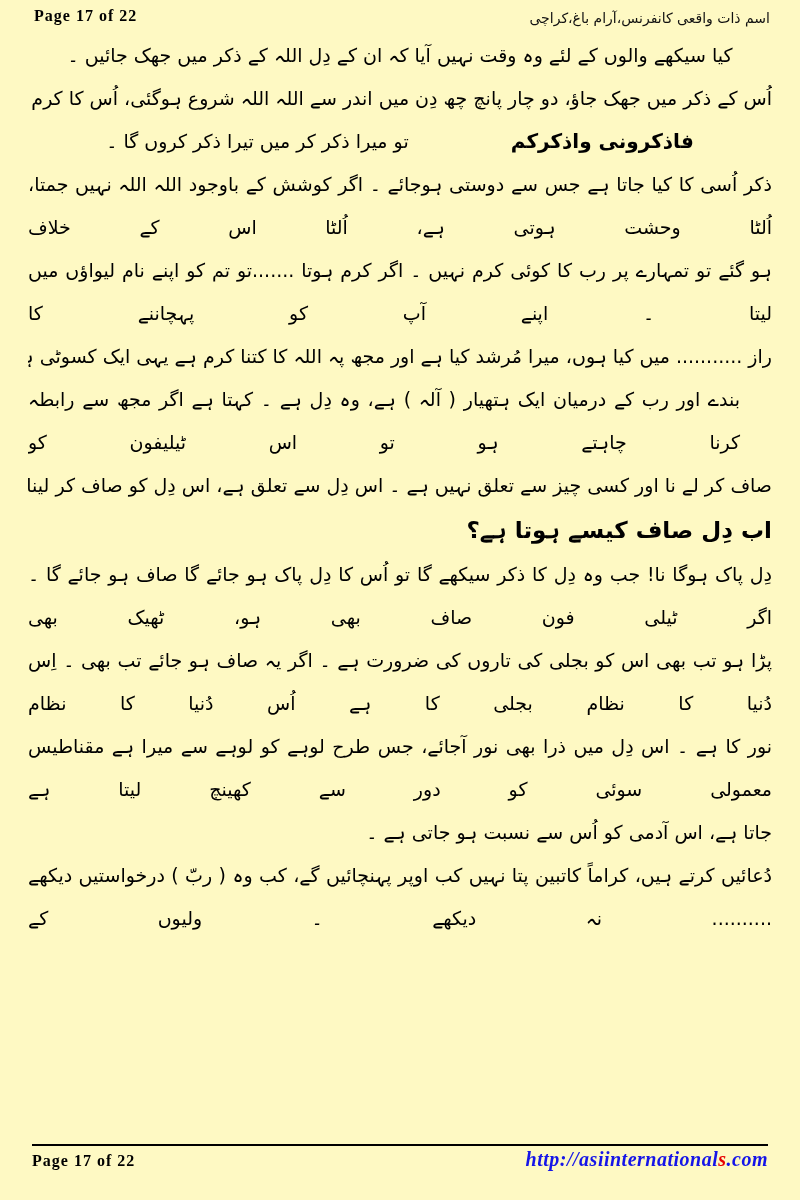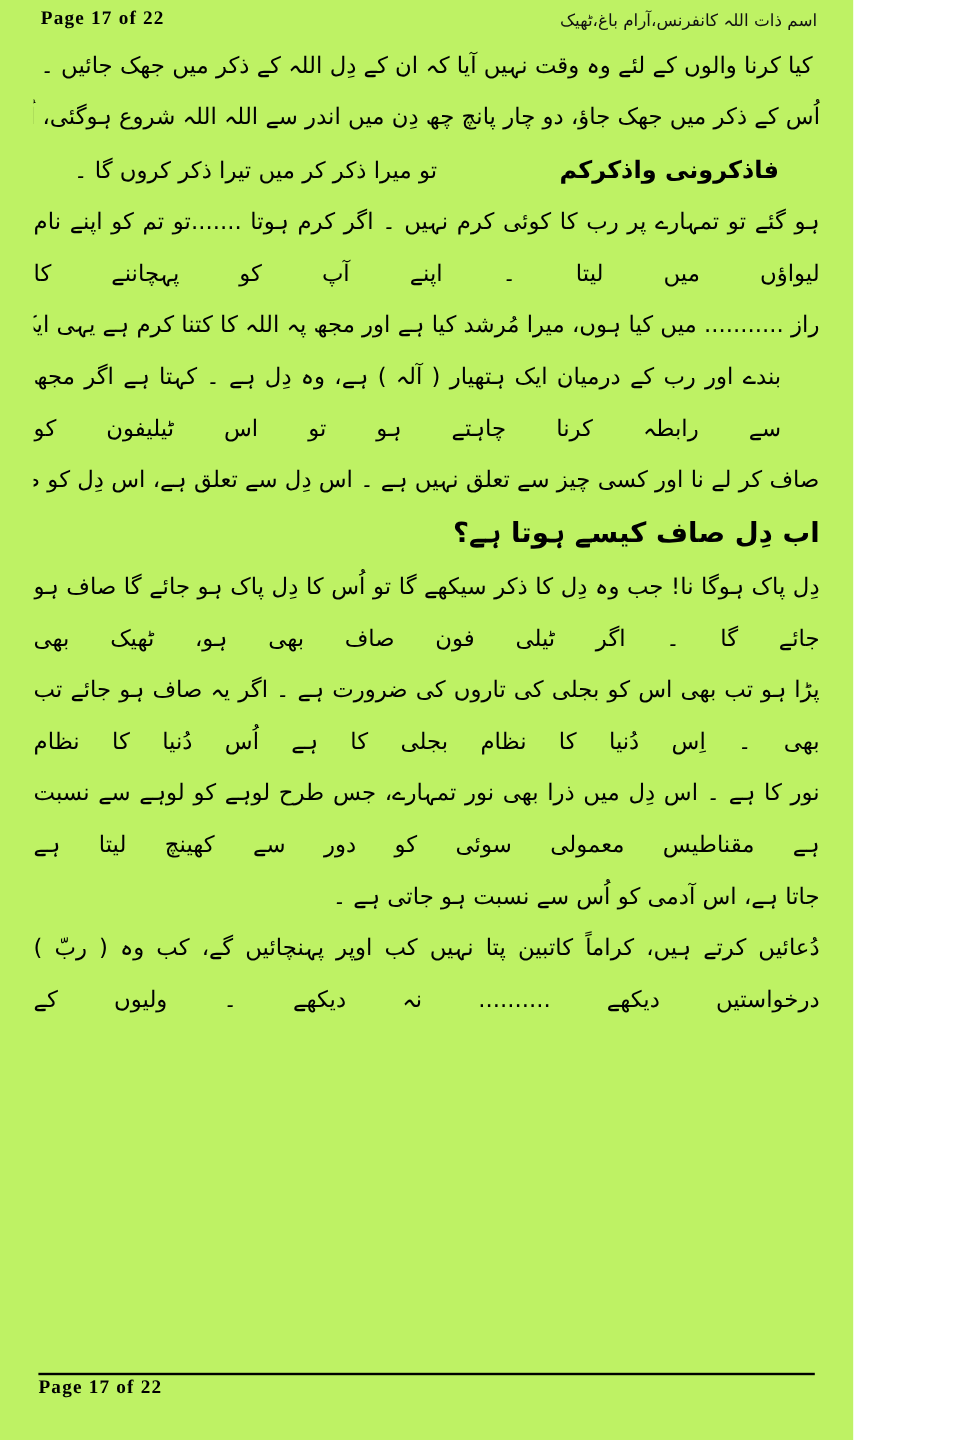--- a/index.html
+++ b/index.html
@@ -1,17 +1,17 @@
 <!DOCTYPE html>
 <html lang="ur"><head>
 <meta charset="utf-8">
 <style>
   html,body { margin:0; padding:0; background:#ffffff; }
   .page {
-    position:relative; width:711px; height:1200px; background:#bef264;
+    position:relative; width:800px; height:1200px; background:#fef9c3;
     overflow:hidden; color:#000;
     font-family:"DejaVu Sans", sans-serif;
   }
   
   .header {
     display:flex; justify-content:space-between; align-items:flex-start;
     padding:7px 30px 0 34px;
   }
   .page-label {
     font-family:"Liberation Serif", serif; font-weight:bold;
@@ -46,40 +46,44 @@
     font-size:20px; direction:ltr; text-decoration:none; letter-spacing:0.5px;
   }
 </style>
 </head>
 <body>
 
 <div class="page">
 
   <div class="header">
     <div class="page-label">Page 17 of 22</div>
-    <div class="header-title">اسم ذات اللہ کانفرنس،آرام باغ،ٹھیک</div>
+    <div class="header-title">اسم ذات واقعی کانفرنس،آرام باغ،کراچی</div>
   </div>
 
   <div class="body-text">
 
-      <div class="line center">کیا کرنا والوں کے لئے وہ وقت نہیں آیا کہ ان کے دِل اللہ کے ذکر میں جھک جائیں ۔</div>
+      <div class="line center">کیا سیکھے والوں کے لئے وہ وقت نہیں آیا کہ ان کے دِل اللہ کے ذکر میں جھک جائیں ۔</div>
       <div class="line center">اُس کے ذکر میں جھک جاؤ، دو چار پانچ چھ دِن میں اندر سے اللہ اللہ شروع ہوگئی، اُس کا کرم ہوگیا ۔</div>
       <div class="line center"><span class="arabic-bold">فاذکرونی واذکرکم</span><span class="quote-gap"></span><span>تو میرا ذکر کر میں تیرا ذکر کروں گا ۔</span></div>
+      <div class="line justify">ذکر اُسی کا کیا جاتا ہے جس سے دوستی ہوجائے ۔ اگر کوشش کے باوجود اللہ اللہ نہیں جمتا، اُلٹا وحشت ہوتی ہے، اُلٹا اس کے خلاف</div>
       <div class="line justify">ہو گئے تو تمہارے پر رب کا کوئی کرم نہیں ۔ اگر کرم ہوتا .......تو تم کو اپنے نام لیواؤں میں لیتا ۔ اپنے آپ کو پہچاننے کا</div>
       <div class="line right">راز ........... میں کیا ہوں، میرا مُرشد کیا ہے اور مجھ پہ اللہ کا کتنا کرم ہے یہی ایک کسوٹی ہے ۔</div>
       <div class="line justify indent">بندے اور رب کے درمیان ایک ہتھیار ( آلہ ) ہے، وہ دِل ہے ۔ کہتا ہے اگر مجھ سے رابطہ کرنا چاہتے ہو تو اس ٹیلیفون کو</div>
       <div class="line right">صاف کر لے نا اور کسی چیز سے تعلق نہیں ہے ۔ اس دِل سے تعلق ہے، اس دِل کو صاف کر لینا ۔</div>
       <div class="line right heading">اب دِل صاف کیسے ہوتا ہے؟</div>
       <div class="line justify">دِل پاک ہوگا نا! جب وہ دِل کا ذکر سیکھے گا تو اُس کا دِل پاک ہو جائے گا صاف ہو جائے گا ۔ اگر ٹیلی فون صاف بھی ہو، ٹھیک بھی</div>
       <div class="line justify">پڑا ہو تب بھی اس کو بجلی کی تاروں کی ضرورت ہے ۔ اگر یہ صاف ہو جائے تب بھی ۔ اِس دُنیا کا نظام بجلی کا ہے اُس دُنیا کا نظام</div>
-      <div class="line justify">نور کا ہے ۔ اس دِل میں ذرا بھی نور تمہارے، جس طرح لوہے کو لوہے سے نسبت ہے مقناطیس معمولی سوئی کو دور سے کھینچ لیتا ہے</div>
+      <div class="line justify">نور کا ہے ۔ اس دِل میں ذرا بھی نور آجائے، جس طرح لوہے کو لوہے سے میرا ہے مقناطیس معمولی سوئی کو دور سے کھینچ لیتا ہے</div>
       <div class="line right">جاتا ہے، اس آدمی کو اُس سے نسبت ہو جاتی ہے ۔</div>
       <div class="line justify">دُعائیں کرتے ہیں، کراماً کاتبین پتا نہیں کب اوپر پہنچائیں گے، کب وہ ( ربّ ) درخواستیں دیکھے .......... نہ دیکھے ۔ ولیوں کے</div>
     </div>
 
   <div class="footer">
     <hr class="footer-rule" style="border-top-color: rgb(0, 0, 0);">
     <div class="footer-row">
       <div class="page-label">Page 17 of 22</div>
+      <a class="footer-url" href="#" style="color: rgb(21, 21, 232);">
+        <span>http://asiinternational</span><span style="color: rgb(232, 0, 0);">s</span><span>.com</span>
+      </a>
     </div>
   </div>
 
 </div>
 
 </body></html>

